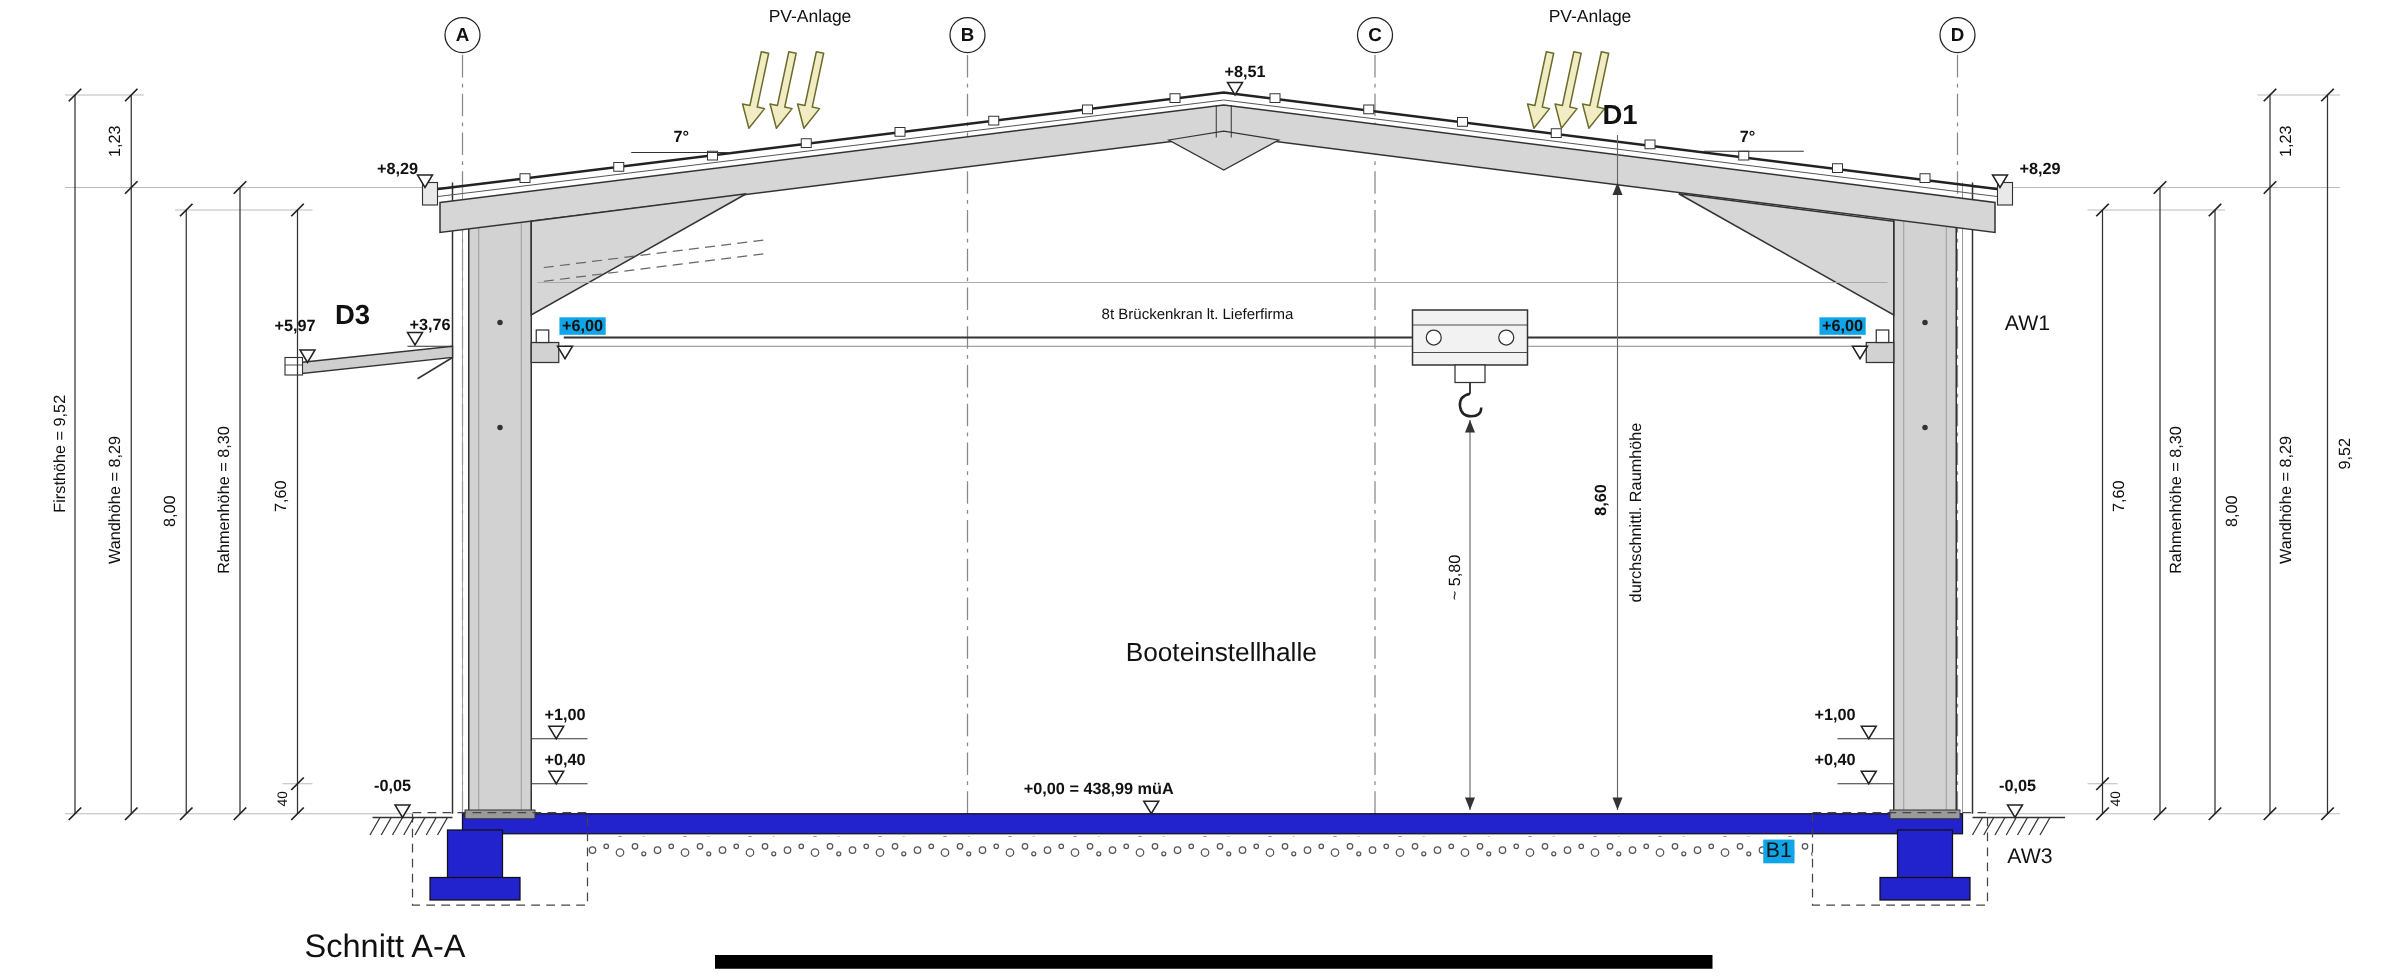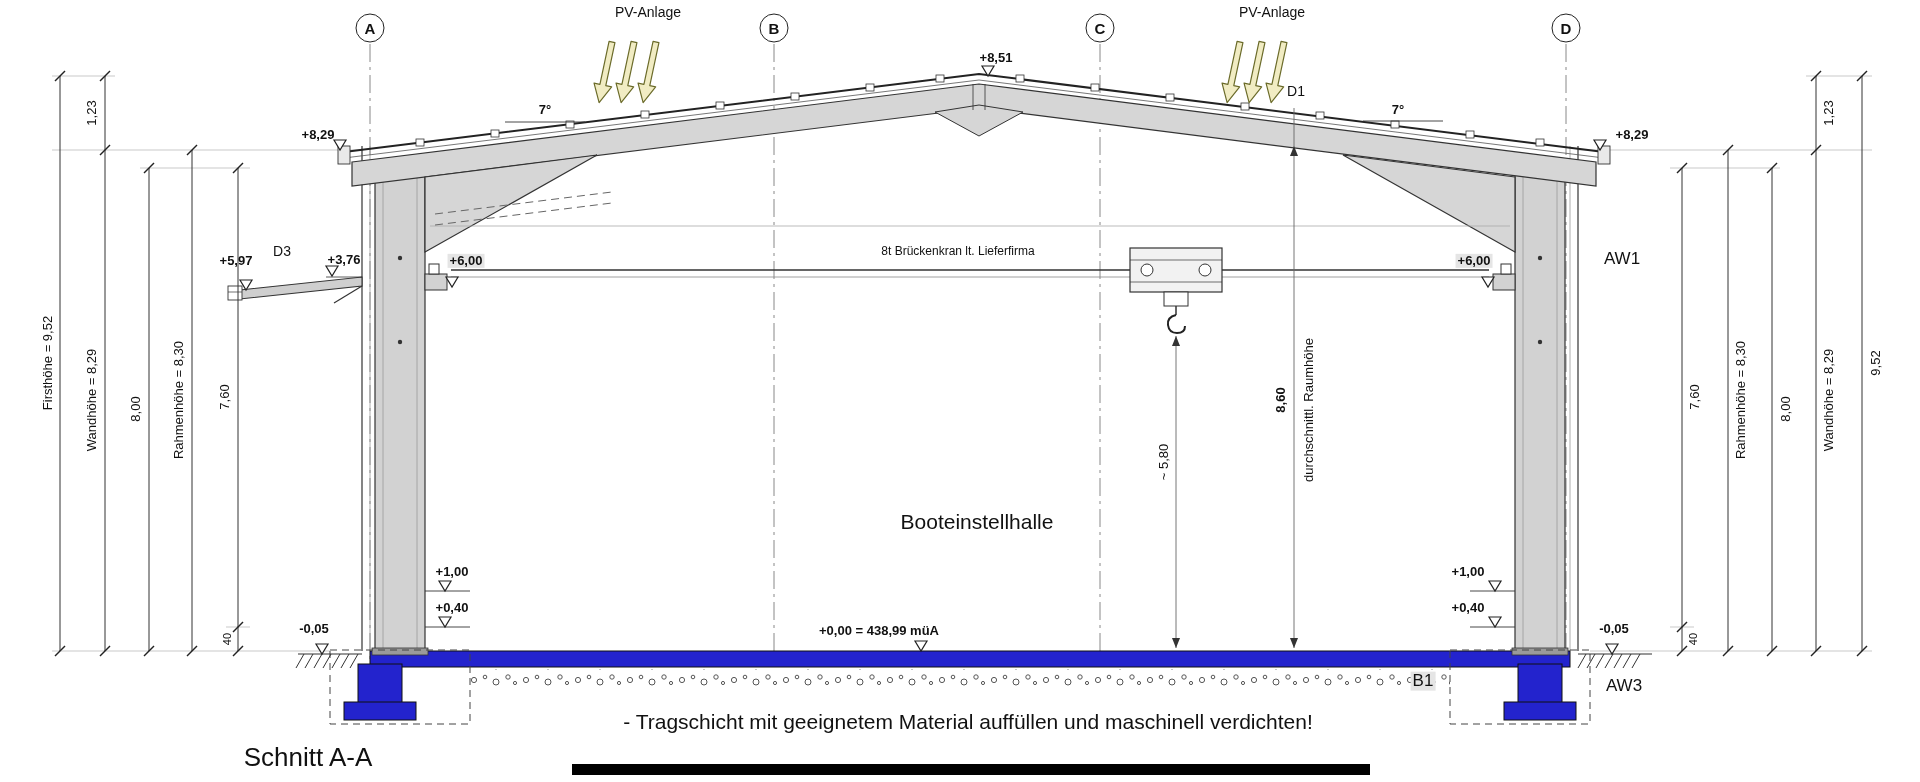--- a/index.html
+++ b/index.html
@@ -4,22 +4,22 @@
 <style>
   html,body{margin:0;padding:0;background:#fff;}
   #canvas{position:relative;width:1920px;height:782px;background:#ffffff;overflow:hidden;
           font-family:"Liberation Sans",sans-serif;}
   #canvas svg{position:absolute;left:0;top:0;}
   .lbl{position:absolute;transform:translate(-50%,-50%);font:13px "Liberation Sans",sans-serif;
        color:#111;white-space:nowrap;line-height:1.1;}
   .rot{transform:translate(-50%,-50%) rotate(-90deg);}
   .b{font-weight:700;}
   .s11{font-size:11px}.s12{font-size:12px}.s14{font-size:14px}.s15{font-size:21px}
-  .s17{font-size:17px;font-weight:400}.s18{font-size:14px;font-weight:400}.s26{font-size:26px}
-  .halo{background:#e5e5e5;padding:0 2px;}
+  .s17{font-size:17px;font-weight:400}.s18{font-size:22px;font-weight:700}.s26{font-size:26px}
+  .halo{background:#0ea5e9;padding:0 2px;}
   .axis-circle{position:absolute;width:27px;height:27px;border:1.6px solid #222;border-radius:50%;
        background:#fff;display:flex;align-items:center;justify-content:center;
        font:700 15px "Liberation Sans",sans-serif;color:#111;transform:translate(-50%,-50%);}
 </style>
 </head>
 <body>
 
 <div id="canvas">
 
 <svg width="1920" height="782" viewBox="0 0 1920 782">
@@ -315,17 +315,16 @@
 <div class="lbl rot s11" style="left:227px;top:639px">40</div>
 
 <div class="lbl rot" style="left:1876px;top:363px">9,52</div>
 <div class="lbl rot" style="left:1829px;top:113px">1,23</div>
 <div class="lbl rot" style="left:1829px;top:400px">Wandhöhe = 8,29</div>
 <div class="lbl rot" style="left:1786px;top:409px">8,00</div>
 <div class="lbl rot" style="left:1741px;top:400px">Rahmenhöhe = 8,30</div>
 <div class="lbl rot" style="left:1695px;top:397px">7,60</div>
 <div class="lbl rot s11" style="left:1693px;top:639px">40</div>
 
-<div class="lbl s15" style="left:968px;top:722px">- Tragschicht mit geeignetem Material auffüllen und maschinell verdichten!</div>
 
 <div class="lbl s26" style="left:308px;top:757px">Schnitt A-A</div>
 
 </div>
 
 </body></html>

